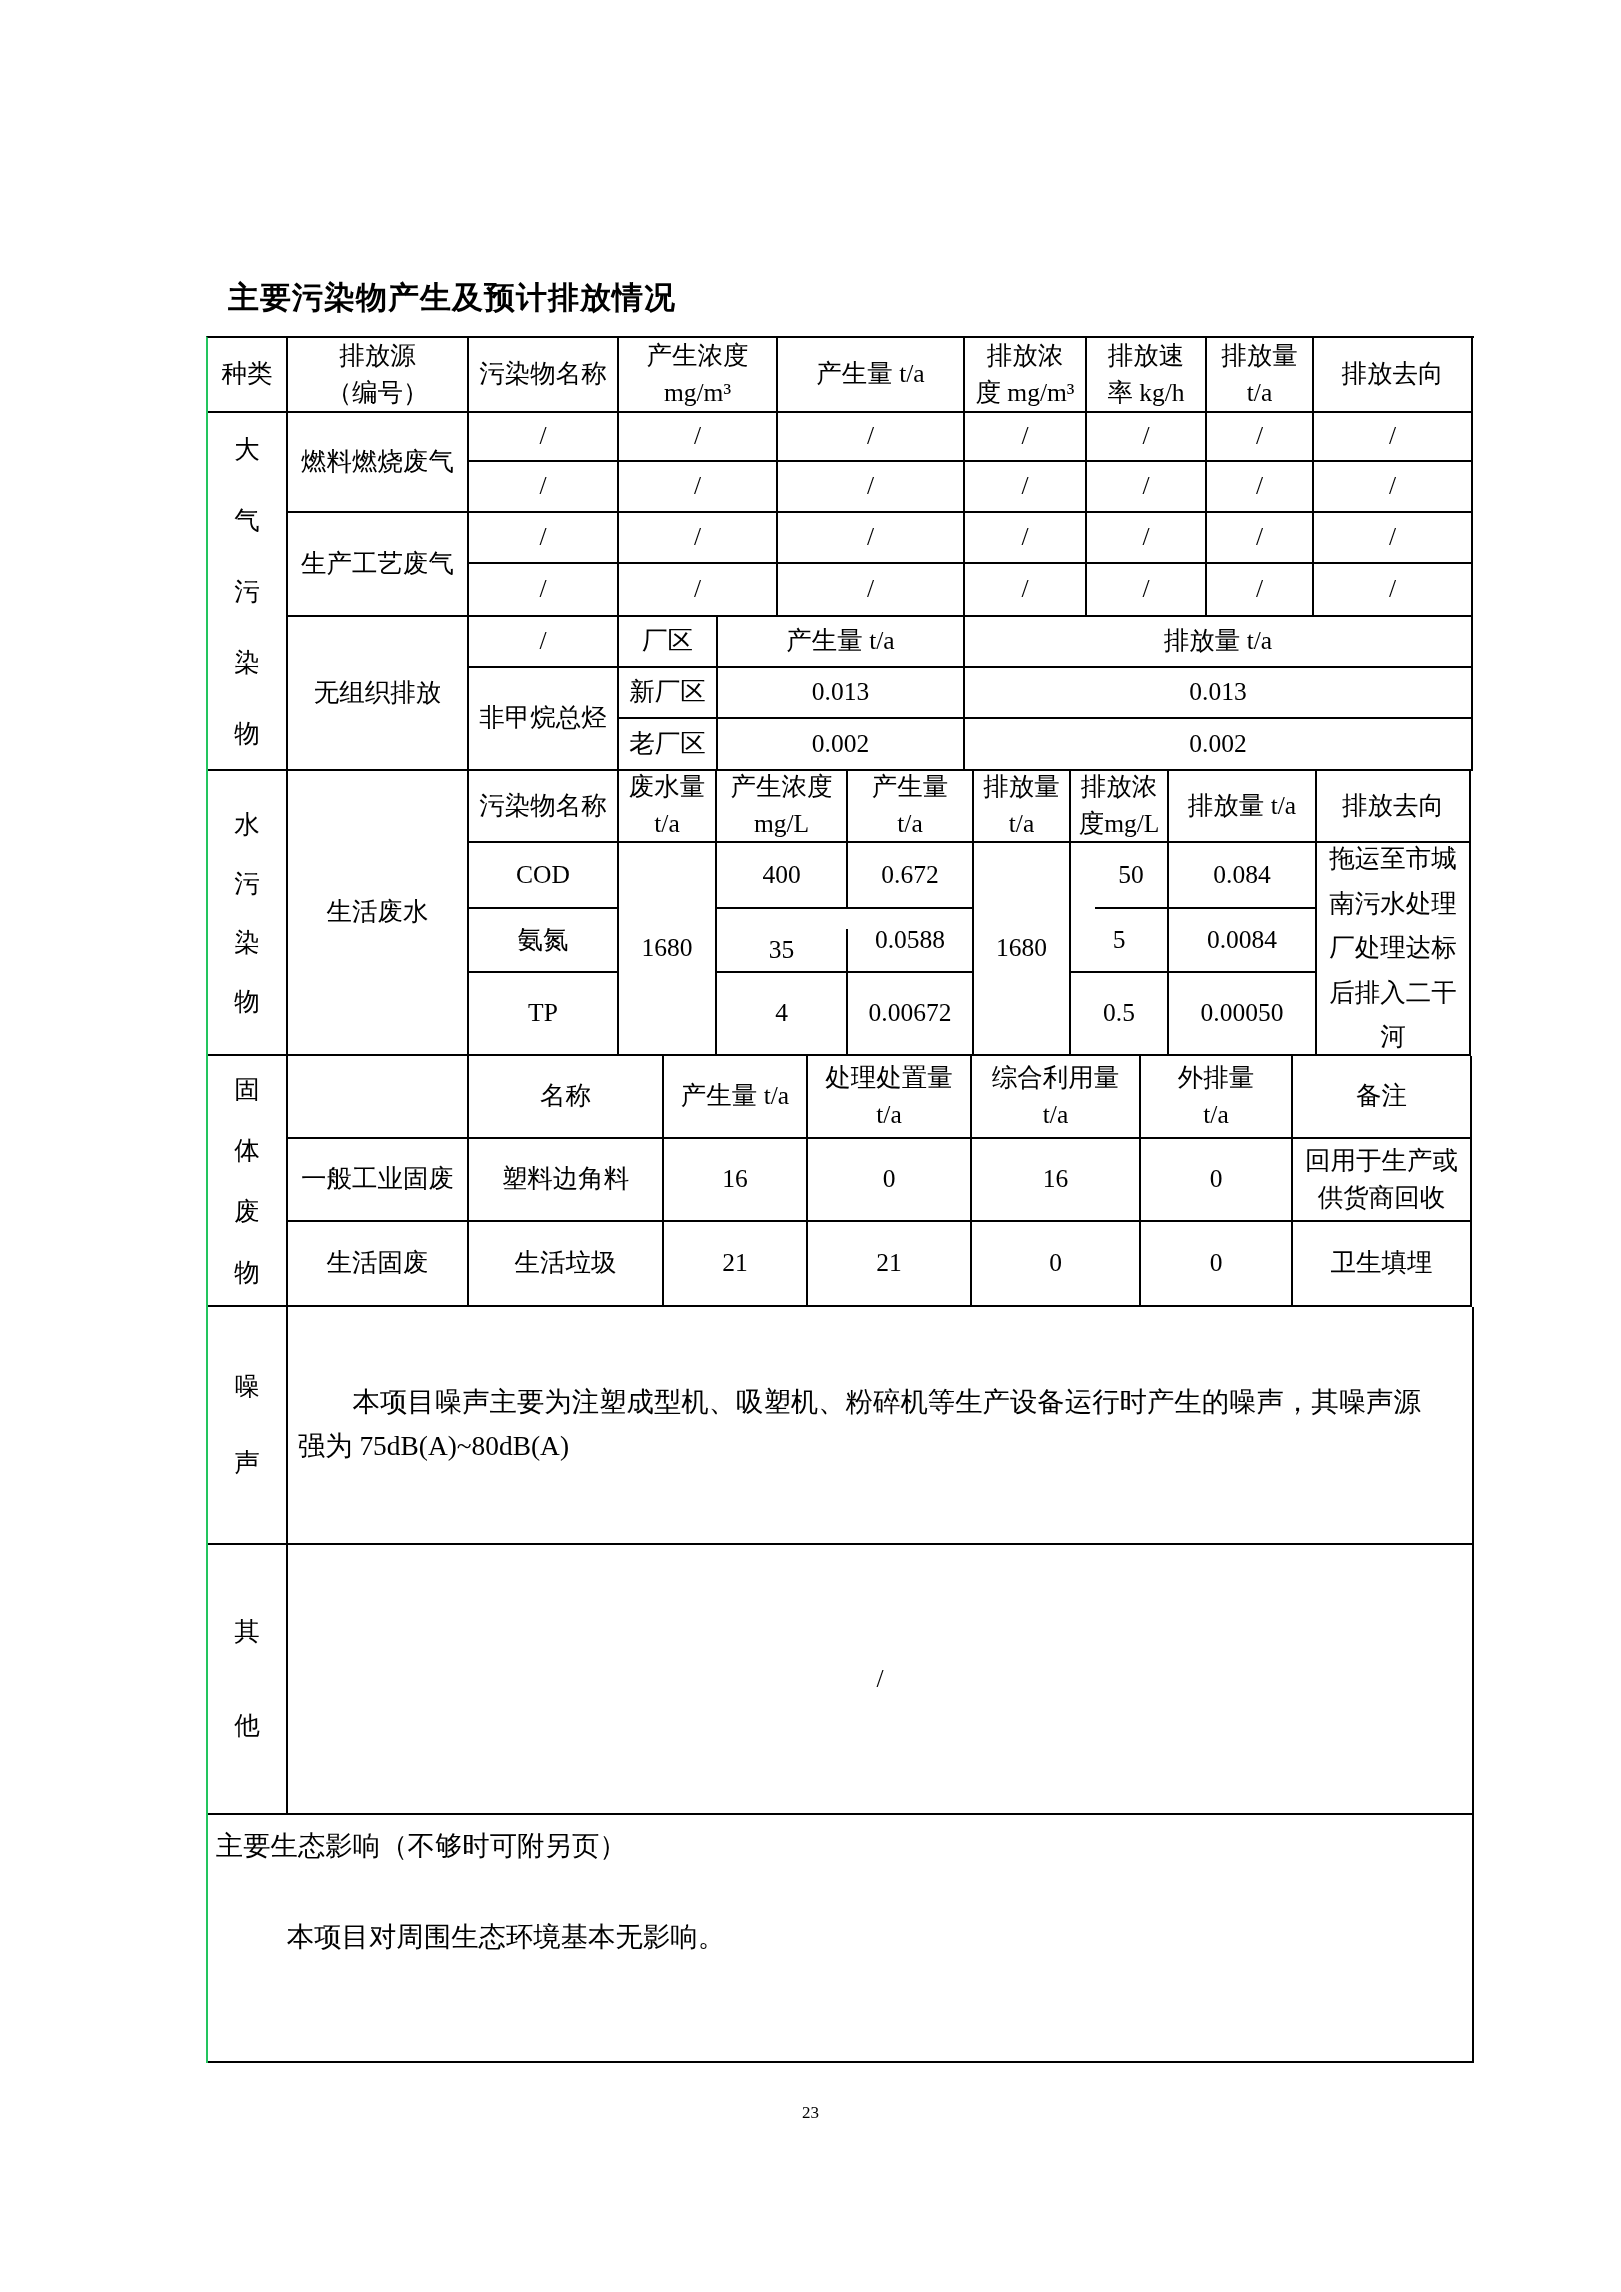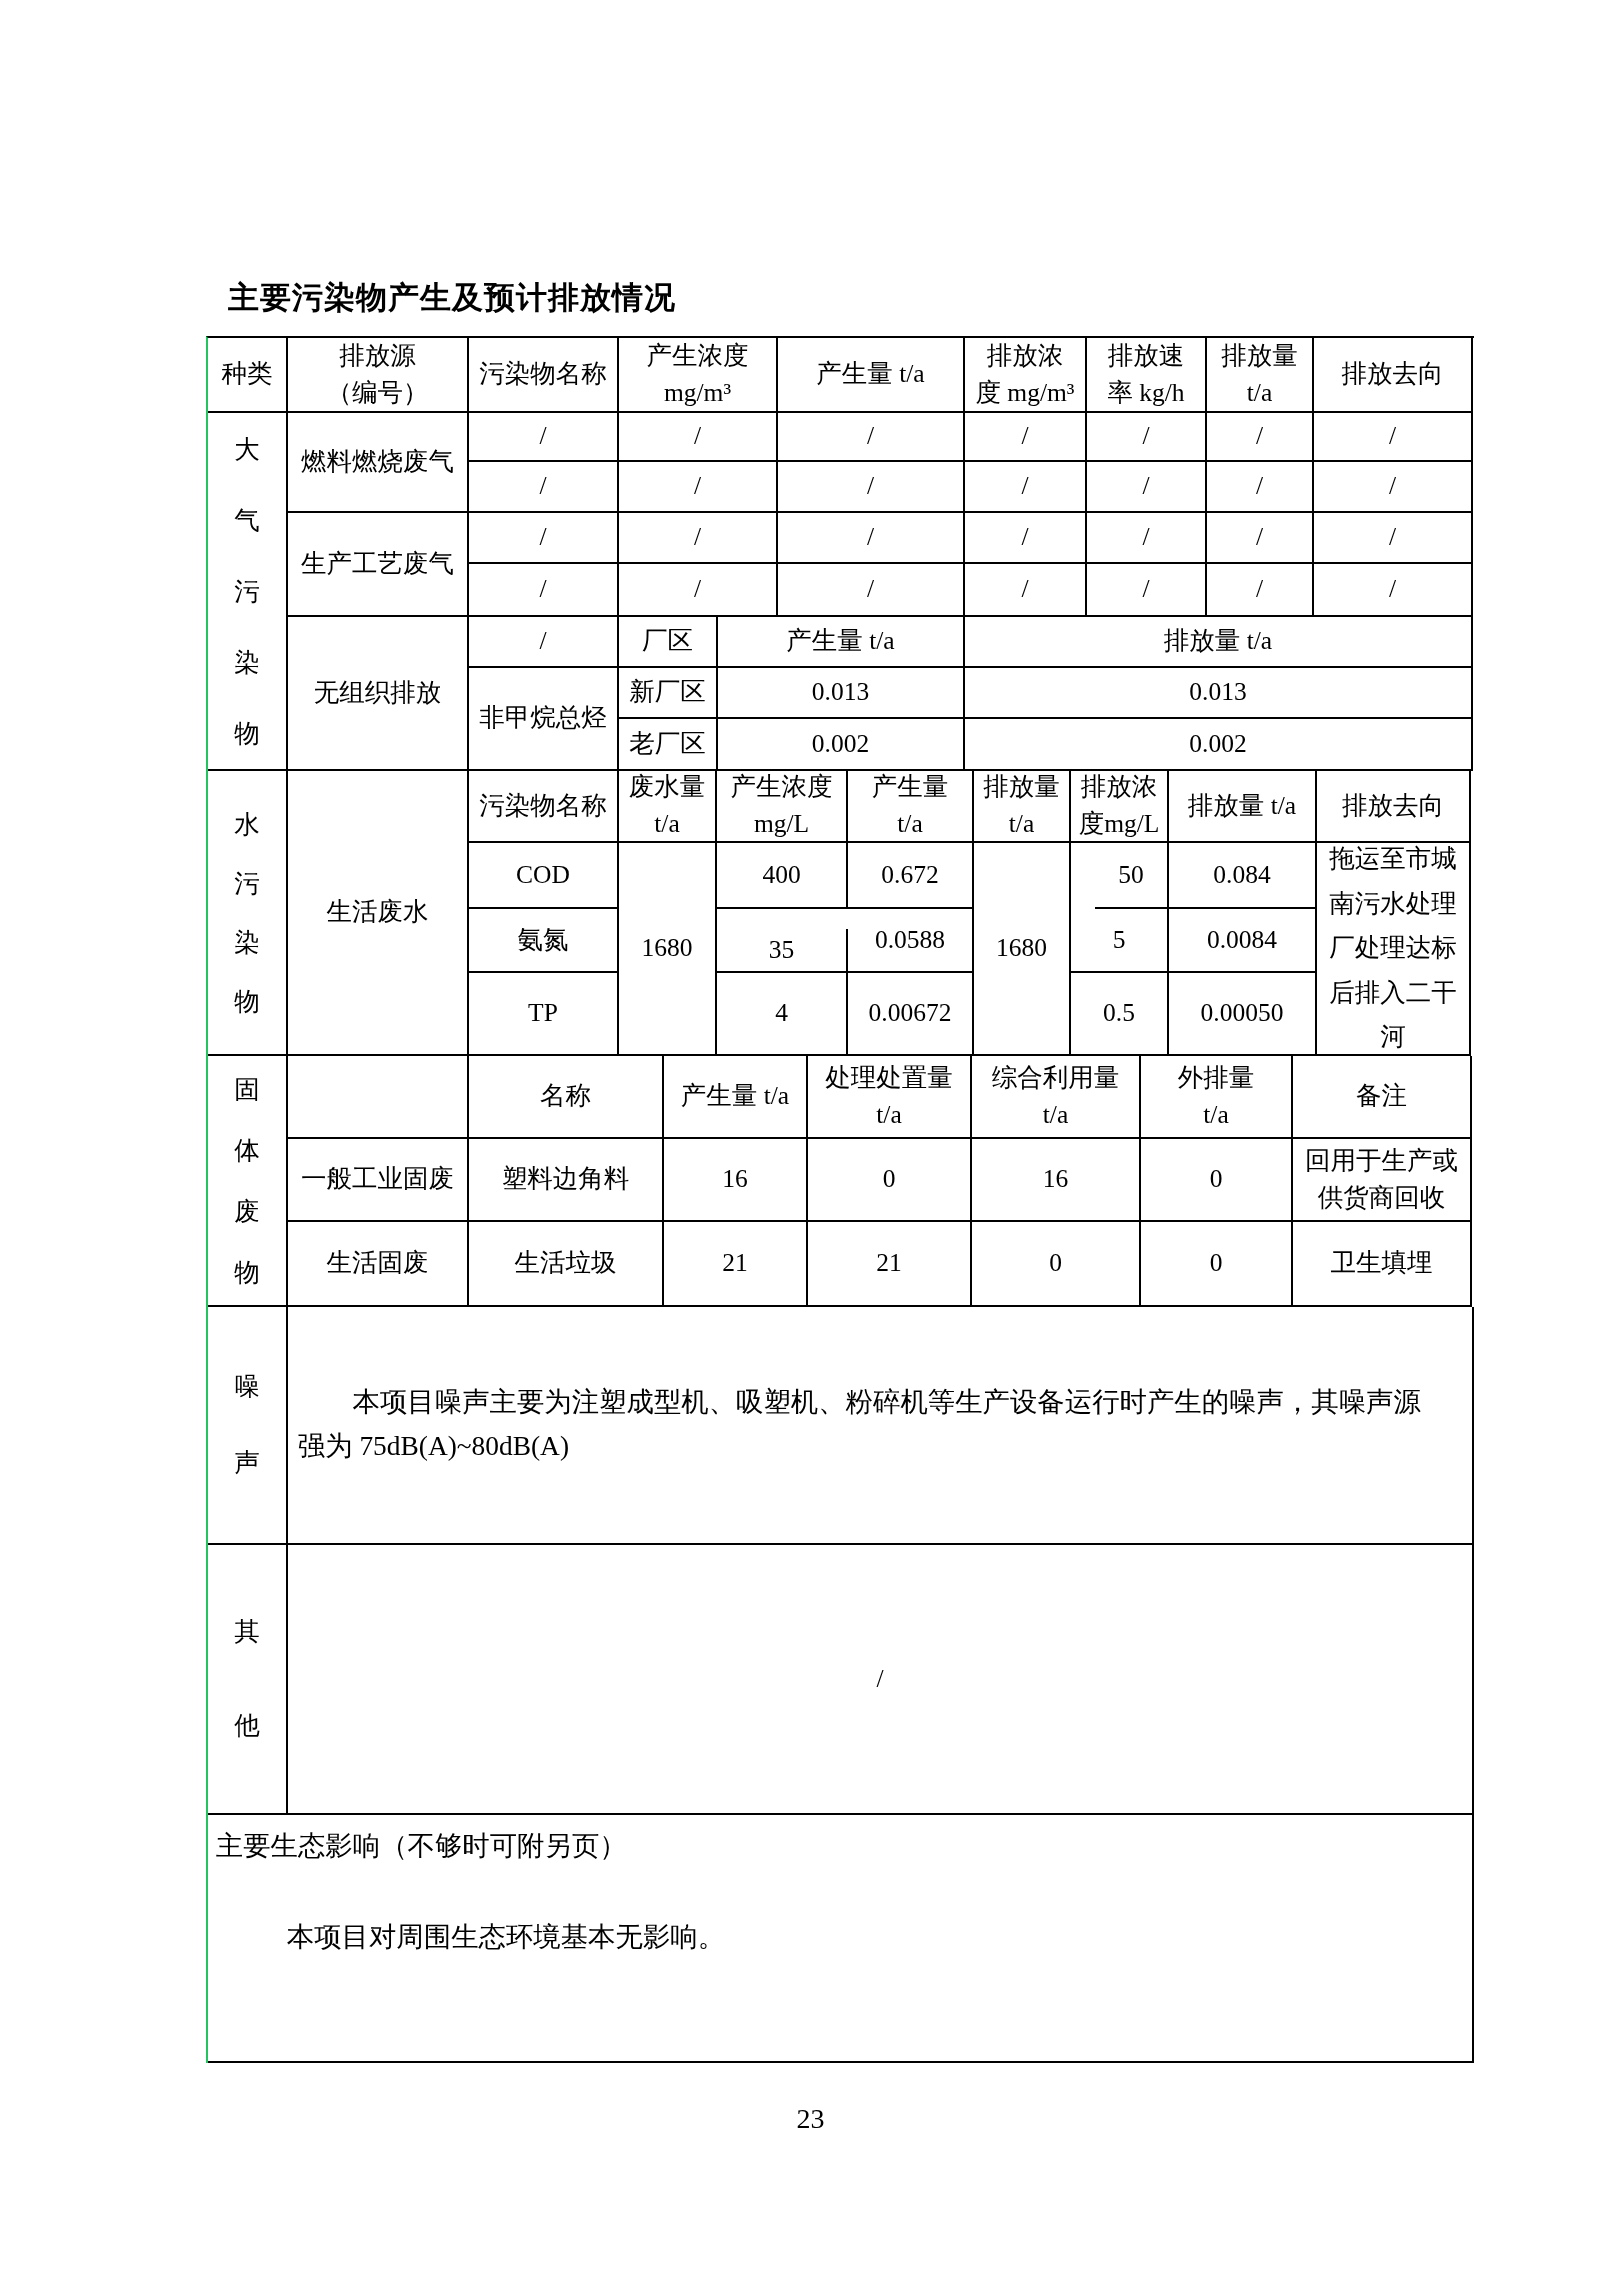--- a/index.html
+++ b/index.html
@@ -43,21 +43,21 @@
     font-size:27.4px; line-height:1.6;
   }
   .eco-cell {
     flex-direction:column; align-items:flex-start; justify-content:flex-start;
     text-align:left; padding:11.8px 7.8px; font-size:27.4px;
   }
   .eco-content { margin-top:51px; padding-left:71px; }
   .dest-cell { line-height:1.75; }
   .page-number {
     position:absolute; left:0; top:2103px; width:1621px;
-    text-align:center; font-size:28px;
+    text-align:center; font-size:17px;
   }
 </style>
 </head>
 <body>
 
 <div class="page">
 
   <div class="doc-title">主要污染物产生及预计排放情况</div>
 
   <div class="pollution-table">

